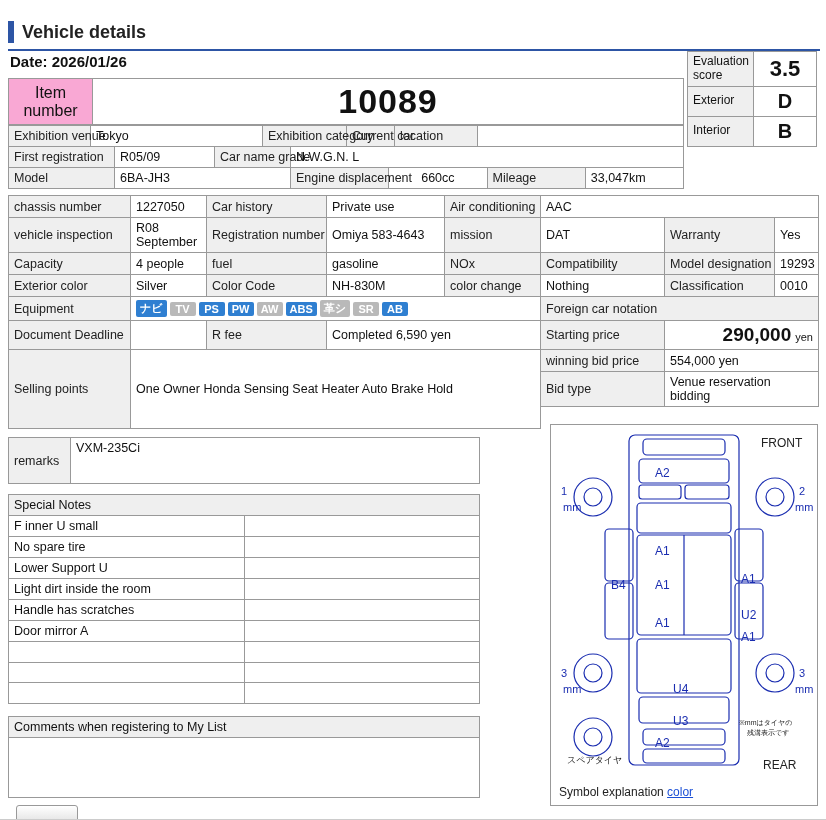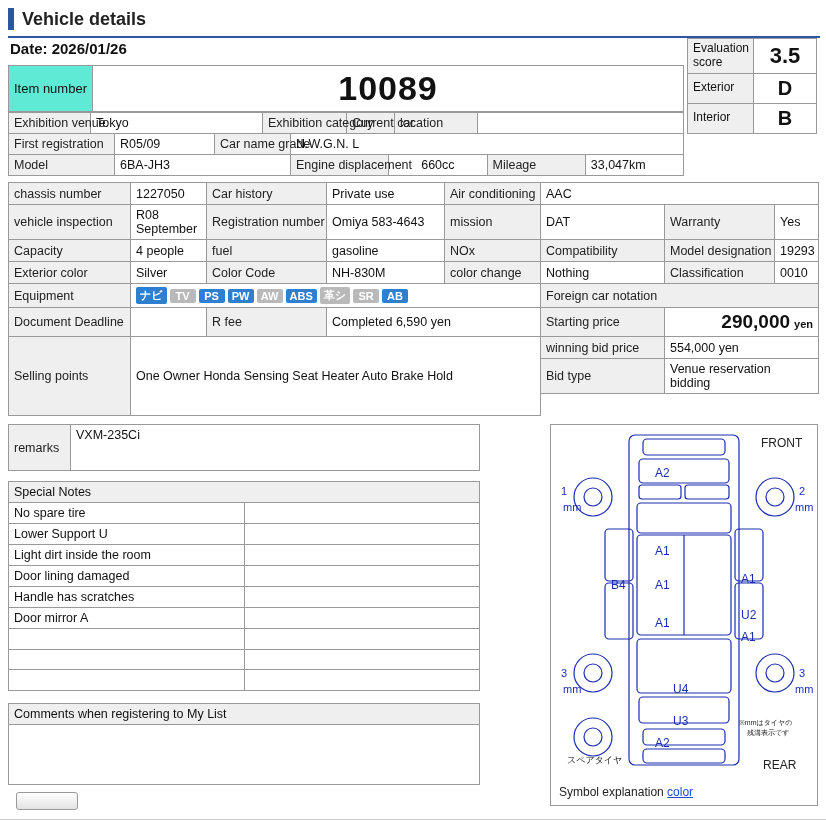--- a/index.html
+++ b/index.html
@@ -13,20 +13,21 @@
     width: 826px; height: 820px;
     position: relative;
     background: #fff;
     overflow: hidden;
     border-bottom: 1px solid #ccc;
   }
   
   .page-title-row {
     display: flex; align-items: center;
     padding: 8px 8px 6px 8px;
+    margin-top: 13px;
   }
   .title-bar {
     width: 6px; height: 22px; background: #2d55a5; margin-right: 8px;
   }
   .page-title {
     font-size: 18px; font-weight: bold; color: #222;
   }
   .title-underline {
     height: 2px; background: #2d55a5; margin: 0 6px 0 8px;
   }
@@ -39,21 +40,21 @@
   .right { text-align: left; }
 
   
   .top-wrap { display: flex; padding: 0 8px; align-items: flex-start; }
   .top-left { width: 676px; }
   .top-right { width: 130px; margin-left: 3px; }
 
   .date-line { font-size: 15px; font-weight: bold; padding: 2px 0 8px 2px; }
 
   .item-table { width: 100%; table-layout: fixed; }
-  .item-num-label { width: 84px; background: #5eead4; font-size: 13px; text-align: center; }
+  .item-num-label { width: 84px; background: #f9a8d4; font-size: 16px; text-align: center; }
   .item-num-val {
     font-size: 34px; font-weight: bold; text-align: center; letter-spacing: 1px;
   }
 
   .eval-table { width: 130px; table-layout: fixed; }
   .eval-table td { height: 25px; }
   .eval-lbl { width: 66px; background: #efefef; font-size: 12px; line-height: 1.15; }
   .eval-val { text-align: center; font-size: 20px; font-weight: bold; }
   .eval-val-big { text-align: center; font-size: 22px; font-weight: bold; }
   .t-venue { width: 676px; table-layout: fixed; }
@@ -68,21 +69,21 @@
   .badges { display: flex; gap: 3px; align-items: center; }
   .badge {
     display: inline-block; min-width: 26px; padding: 1px 4px;
     font-size: 11px; color: #fff; text-align: center;
     border-radius: 2px; font-weight: bold;
   }
   .badge.on { background: #2f7fd1; }
   .badge.off { background: #b9b9b9; }
 
   .price-big { font-size: 19px; font-weight: bold; text-align: right; }
-  .yen-sm { font-size: 11px; font-weight: bold; padding-left: 4px; }
+  .yen-sm { font-size: 11px; font-weight: normal; padding-left: 4px; }
 
   
   .lower-wrap { display: flex; padding: 8px 8px 0 8px; }
   .lower-left { width: 472px; }
 
   .t-remarks { width: 472px; table-layout: fixed; }
   .t-remarks td { height: 46px; }
 
   .t-notes { width: 472px; table-layout: fixed; margin-top: 10px; }
   .t-notes td { height: 20.5px; font-size: 12.5px; }
@@ -294,33 +295,33 @@
         </table>
 
       <table class="t-notes">
         <tbody>
             <tr>
           <td class="notes-head" colspan="2">Special Notes</td>
         </tr>
         </tbody>
           <tbody id="notes-body">
             <tr>
+              <td style="width: 222px;">F inner U small</td>
+              <td></td>
+            </tr>
+            <tr>
               <td style="width: 222px;">No spare tire</td>
               <td></td>
             </tr>
             <tr>
               <td style="width: 222px;">Lower Support U</td>
               <td></td>
             </tr>
             <tr>
               <td style="width: 222px;">Light dirt inside the room</td>
-              <td></td>
-            </tr>
-            <tr>
-              <td style="width: 222px;">Door lining damaged</td>
               <td></td>
             </tr>
             <tr>
               <td style="width: 222px;">Handle has scratches</td>
               <td></td>
             </tr>
             <tr>
               <td style="width: 222px;">Door mirror A</td>
               <td></td>
             </tr>

